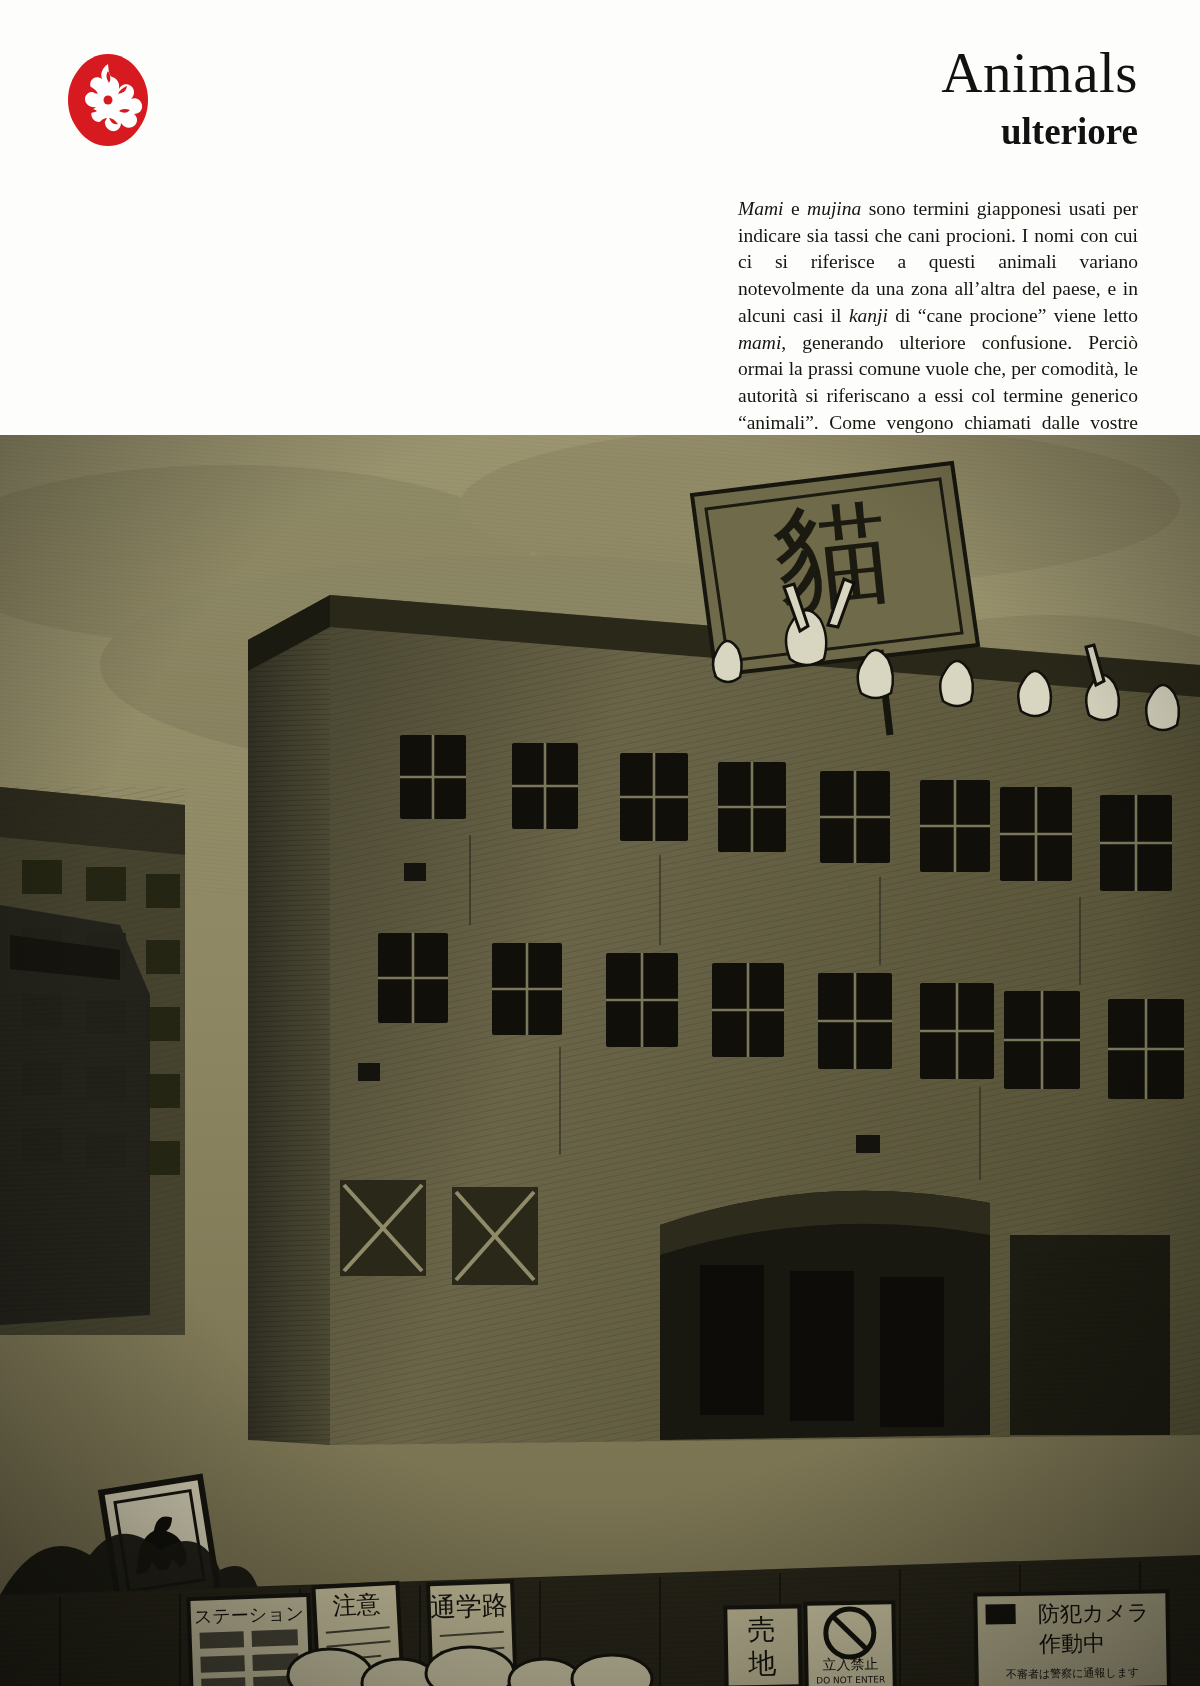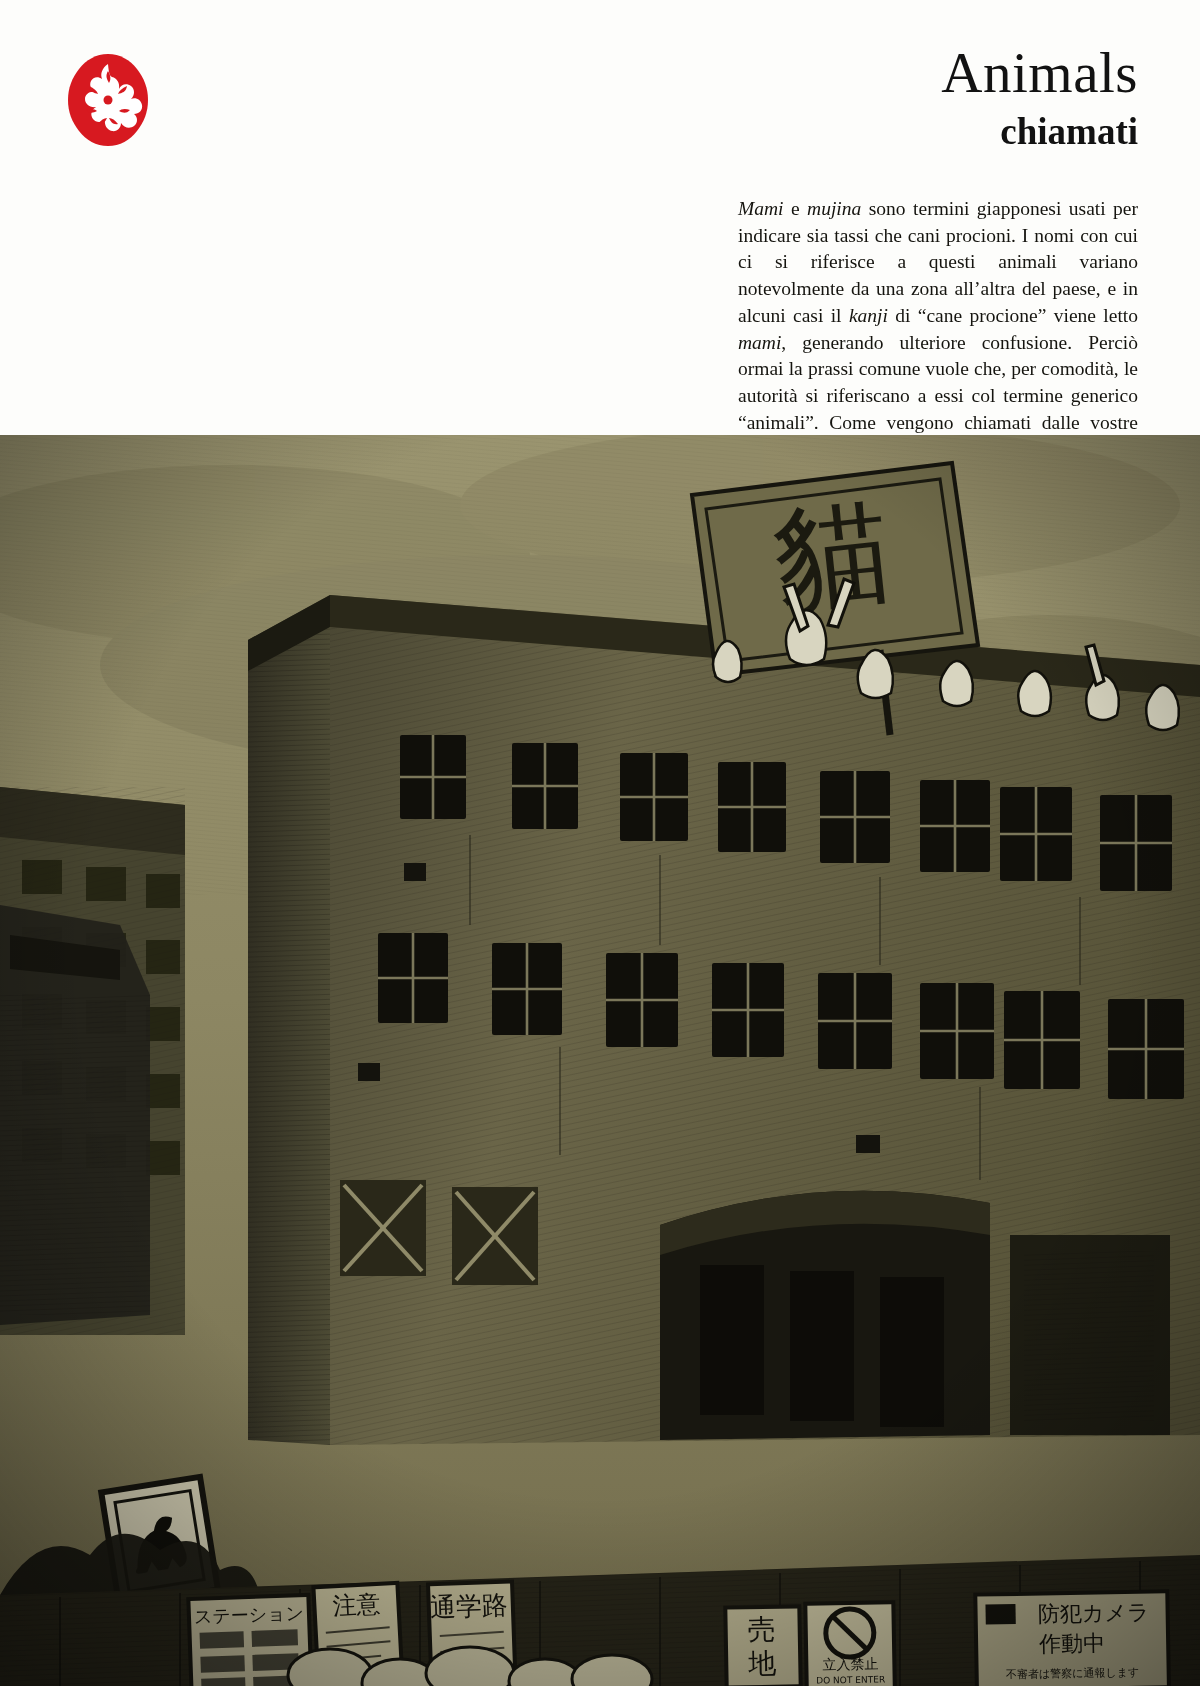--- a/index.html
+++ b/index.html
@@ -110,21 +110,21 @@
           <path d="M28 60 c5 -2 9 -1 11 1 -4 2 -7 3 -11 -1z"></path>
           <path d="M72 60 c-5 -2 -9 -1 -11 1 4 2 7 3 11 -1z"></path>
           <path d="M40 74 c3 -4 6 -6 9 -6 -2 4 -4 7 -9 6z"></path>
           <path d="M60 74 c-3 -4 -6 -6 -9 -6 2 4 4 7 9 6z"></path>
         </g>
       </svg>
     </div>
 
     <div class="title-block">
       <h1 class="book-title">Animals</h1>
-      <div class="book-author">chiamati</div>
+      <div class="book-author">ulteriore</div>
     </div>
 
     <div class="blurb"><em>Mami</em> e <em>mujina</em> sono termini giapponesi usati per indicare sia tassi che cani procioni. I nomi con cui ci si riferisce a questi animali variano notevolmente da una zona all’altra del paese, e in alcuni casi il <em>kanji</em> di “cane procione” viene letto <em>mami</em>, generando ulteriore confusione. Perciò ormai la prassi comune vuole che, per comodità, le autorità si riferiscano a essi col termine generico “animali”. Come vengono chiamati dalle vostre parti?</div>
   </div>
 
   <div class="artwork">
     <svg width="1200" height="1251" viewBox="0 0 1200 1251" preserveAspectRatio="xMidYMid slice">
       <defs>
         <linearGradient id="skyGrad" x1="0" y1="0" x2="0" y2="1">
           <stop offset="0%" stop-color="#9a946f"></stop>

